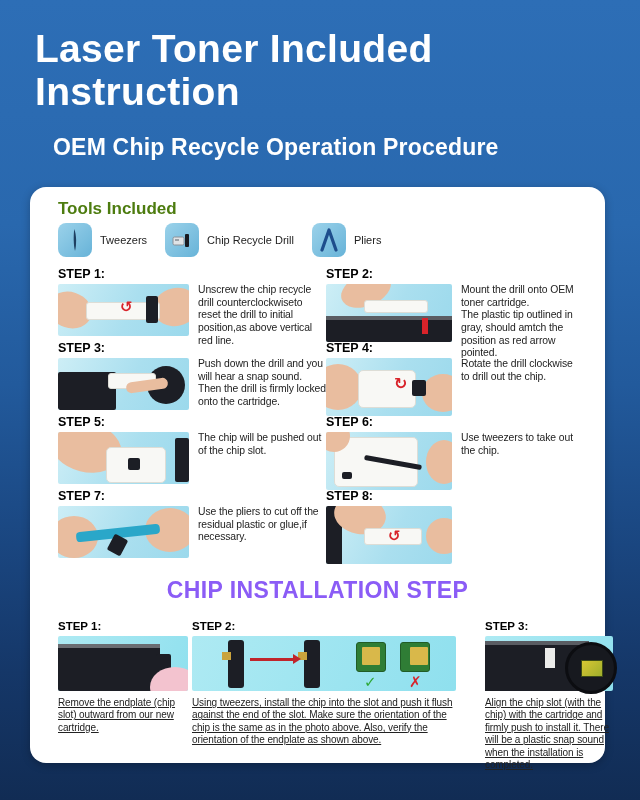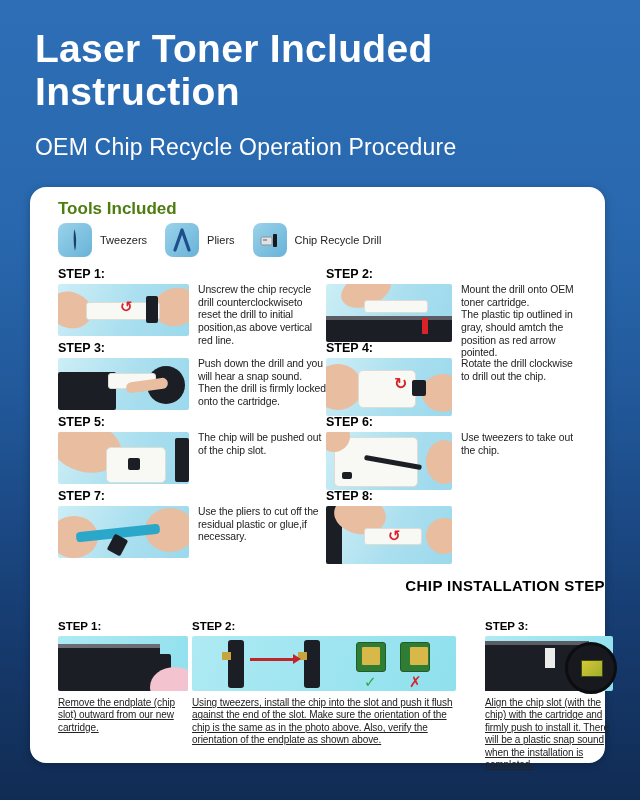--- a/index.html
+++ b/index.html
@@ -2,21 +2,21 @@
 <html><head>
 <meta charset="utf-8">
 <style>
   html,body{margin:0;padding:0;background:#0e2647;}
   .page{position:relative;width:640px;height:800px;overflow:hidden;
     font-family:"Liberation Sans","DejaVu Sans",sans-serif;
     background:linear-gradient(180deg,#2d6eb6 0%,#2968ae 28%,#225a9c 48%,#1a4680 68%,#153768 84%,#112c54 100%);}
   
   .hdr{position:absolute;left:35px;top:28px;right:30px;color:#fff;}
   .title{font-size:39px;line-height:1.1;font-weight:bold;letter-spacing:.3px;margin:0;}
-  .subtitle{position:absolute;left:35px;top:134px;color:#fff;font-size:23px;font-weight:normal;letter-spacing:.2px;}
+  .subtitle{position:absolute;left:53px;top:134px;color:#fff;font-size:23px;font-weight:bold;letter-spacing:.2px;}
   
   .card{position:absolute;left:30px;top:187px;width:575px;height:576px;background:#ffffff;border-radius:16px;box-shadow:0 2px 8px rgba(0,0,0,.25);}
   .tools-heading{position:absolute;left:28px;top:12px;font-size:17px;font-weight:bold;color:#4d7c0f;}
   .tools-row{position:absolute;left:28px;top:36px;display:flex;align-items:center;}
   .tool{display:flex;align-items:center;margin-right:18px;}
   .tool-icon{width:34px;height:34px;border-radius:8px;flex:none;
     background:linear-gradient(135deg,#9bd2ea,#67b3d8);display:flex;align-items:center;justify-content:center;}
   .tool-label{font-size:11px;color:#222;margin-left:8px;}
   
   .steps-grid{position:absolute;left:28px;top:80px;width:524px;display:grid;
@@ -28,22 +28,22 @@
     background:linear-gradient(115deg,#cdeef6 0%,#aadfef 55%,#9bd9ec 100%);}
   .col-r .ph{width:126px;height:58px;}
   .step-text{font-size:10.4px;line-height:1.22;color:#222;margin-left:9px;white-space:pre-line;letter-spacing:-.1px;}
   
   .sh{position:absolute;}
   .sk{background:#e9bd9f;border-radius:50%;}
   .wt{background:#f8f8f5;border:1px solid #ddddd6;border-radius:3px;}
   .dk{background:#1c1e25;border-radius:2px;}
   .rd{color:#d8232a;font-weight:bold;line-height:1;}
   
-  .install-heading{position:absolute;left:0;top:390px;width:100%;text-align:right;
-    font-size:15px;font-weight:bold;color:#000000;letter-spacing:.4px;}
+  .install-heading{position:absolute;left:0;top:390px;width:100%;text-align:center;
+    font-size:23px;font-weight:bold;color:#8b5cf6;letter-spacing:.4px;}
   .install-row{position:absolute;left:28px;top:433px;width:521px;height:130px;}
   .istep{position:absolute;top:0;}
   .i1{left:0;width:130px;}
   .i2{left:134px;width:264px;}
   .i3{left:427px;width:128px;}
   .istep-label{font-size:11.5px;font-weight:bold;color:#000;margin-bottom:4px;}
   .iph{position:relative;height:55px;overflow:hidden;border-radius:2px;
     background:linear-gradient(115deg,#aeeaf3,#8fe0ee);}
   .istep-text{font-size:10px;line-height:1.24;color:#222;margin-top:6px;letter-spacing:-.1px;text-decoration:underline;}
   .mark{position:absolute;font-size:15px;font-weight:bold;}
@@ -76,35 +76,35 @@
       <div class="tool">
         <span class="tool-icon">
           <svg width="22" height="24" viewBox="0 0 22 24">
               <path d="M10.3 1 C12.6 7 12.6 17 11 23 C9.4 17 9.4 7 10.3 1 Z" fill="#1d3f61"></path>
             </svg>
         </span>
         <span class="tool-label">Tweezers</span>
       </div>
       <div class="tool">
         <span class="tool-icon">
-          <svg width="22" height="24" viewBox="0 0 22 24">
-              <path d="M4 22 L11 2 L18 22" fill="none" stroke="#1e4e8c" stroke-width="3.2" stroke-linecap="round" stroke-linejoin="round"></path>
-            </svg>
-        </span>
-        <span class="tool-label">Pliers</span>
-      </div>
-      <div class="tool">
-        <span class="tool-icon">
           <svg width="24" height="24" viewBox="0 0 24 24">
             <rect x="3" y="9" width="11" height="8" rx="1.5" fill="#dfe3e6" stroke="#8b9096"></rect>
             <rect x="5" y="11" width="4" height="2" fill="#9aa0a6"></rect>
             <rect x="15" y="6" width="4" height="13" rx="1" fill="#17191f"></rect>
           </svg>
         </span>
         <span class="tool-label">Chip Recycle Drill</span>
+      </div>
+      <div class="tool">
+        <span class="tool-icon">
+          <svg width="22" height="24" viewBox="0 0 22 24">
+              <path d="M4 22 L11 2 L18 22" fill="none" stroke="#1e4e8c" stroke-width="3.2" stroke-linecap="round" stroke-linejoin="round"></path>
+            </svg>
+        </span>
+        <span class="tool-label">Pliers</span>
       </div>
     </div>
 
     <div class="steps-grid">
 
       <div class="step col-l">
         <div class="step-label">STEP 1:</div>
         <div class="step-body">
           <div class="ph">
             <div class="sh sk" style="left:-10px;top:8px;width:44px;height:36px;transform:rotate(18deg);"></div>

